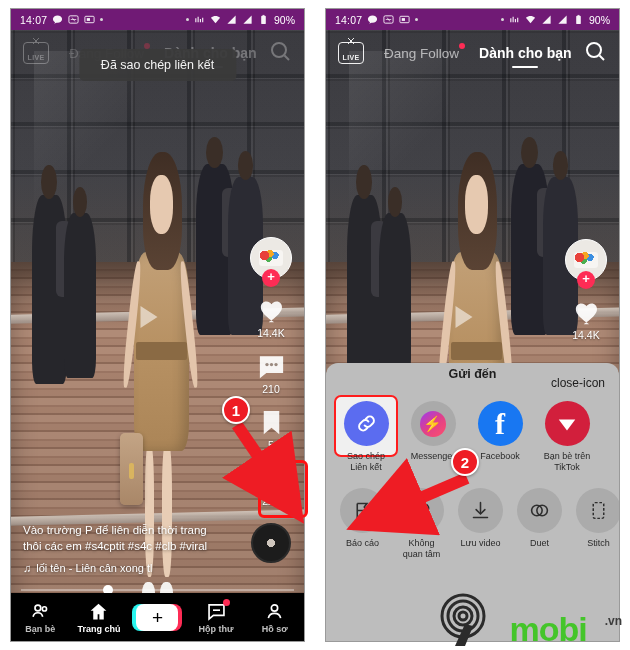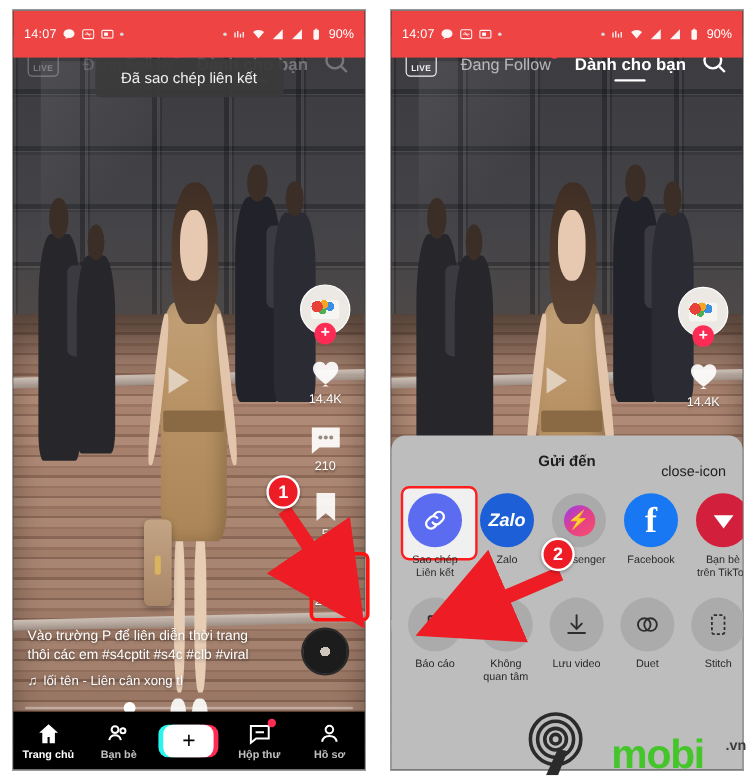--- a/index.html
+++ b/index.html
@@ -18,22 +18,22 @@
     background:#ffffff;
   }
   .screen {
     position:relative; width:100%; height:100%;
     background:#000; overflow:hidden;
     border:1px solid #9a9a9a;
   }
 
   
   .statusbar {
-    position:absolute; top:0; left:0; right:0; height:39px;
-    background:#ef4444; color:#fff;
+    position:absolute; top:0; left:0; right:0; height:21px;
+    background:#701a75; color:#fff;
     display:flex; align-items:center; justify-content:space-between;
     padding:0 9px; font-size:10.5px; z-index:40;
   }
   .sb-left, .sb-right { display:flex; align-items:center; gap:5px; }
   .sb-time { font-size:10.5px; letter-spacing:.2px; }
   .sb-ic { width:11px; height:11px; display:inline-block; opacity:.95; }
   .sb-dot { width:3px; height:3px; border-radius:50%; background:#d8d8d8; }
   .sb-batt { font-size:10.5px; }
 
   
@@ -268,21 +268,21 @@
   .tb-plus::after  { left:4px;  background:#fe2c55; }
   .tb-badge {
     position:absolute; top:-2px; right:26%; width:7px; height:7px;
     border-radius:50%; background:#fe2c55;
   }
 
   
   .sheet {
     position:absolute; left:0; right:0; bottom:0; height:278px; z-index:35;
     background:#bdbdbd; border-radius:12px 12px 0 0;
-    padding-top:10px; color:#1d1d1d;
+    color:#1d1d1d;
   }
   .sheet-head {
     position:relative; text-align:center; font-size:12.5px;
     font-weight:bold; padding:4px 0 10px;
   }
   .sheet-close {
     position:absolute; right:14px; top:12px; font-size:12px;
     line-height:17px; font-weight:300; color:#1d1d1d;
   }
   .sheet-row {
@@ -502,33 +502,33 @@
           <span>♫</span>
           <span>lối tên - Liên cân xong tl</span>
         </div>
       </div>
 
       <div class="progress">
         <div class="progress-knob"></div>
       </div>
 
       <div class="tabbar">
-        <div class="tb-item">
-          <svg viewBox="0 0 24 24" fill="#fff">
-              <path d="M12 3l9 8h-3v10h-5v-6h-2v6H6V11H3z"></path>
-            </svg>
-          <span class="tb-label">Trang chủ</span>
-        </div>
         <div class="tb-item dim">
           <svg viewBox="0 0 24 24" fill="none" stroke="#fff" stroke-width="1.9">
               <circle cx="9" cy="8" r="3.3"></circle>
               <circle cx="16.5" cy="9" r="2.4"></circle>
               <path d="M3.5 18c.6-3.2 2.8-4.6 5.5-4.6s4.9 1.4 5.5 4.6"></path>
             </svg>
           <span class="tb-label">Bạn bè</span>
+        </div>
+        <div class="tb-item">
+          <svg viewBox="0 0 24 24" fill="#fff">
+              <path d="M12 3l9 8h-3v10h-5v-6h-2v6H6V11H3z"></path>
+            </svg>
+          <span class="tb-label">Trang chủ</span>
         </div>
         <div class="tb-item">
           <div class="tb-plus">+</div>
         </div>
         <div class="tb-item dim">
           <svg viewBox="0 0 24 24" fill="none" stroke="#fff" stroke-width="1.9">
               <path d="M3.5 4.5h17v12h-12l-5 4z"></path>
               <path d="M8 10.5h8"></path>
             </svg>
           <span class="tb-badge"></span>
@@ -668,24 +668,20 @@
         <div class="sheet-row apps">
           <div class="si highlight">
             <div class="hl-box"></div>
             <div class="si-circle si-link">
               <svg viewBox="0 0 24 24" fill="none" stroke="#fff" stroke-width="2" stroke-linecap="round">
                   <path d="M10 14a4 4 0 006 .5l2.5-2.5a4.2 4.2 0 00-6-6L11 7.5"></path>
                   <path d="M14 10a4 4 0 00-6-.5L5.5 12a4.2 4.2 0 006 6L13 16.5"></path>
                 </svg>
             </div>
             <span class="si-label">Sao chép Liên kết</span>
-          </div>
-          <div class="si">
-            <div class="si-circle si-zalo">Zalo</div>
-            <span class="si-label">Zalo</span>
           </div>
           <div class="si">
             <div class="si-circle si-search">
               <div class="si-mess-in">
                   <span>⚡</span>
                 </div>
             </div>
             <span class="si-label">Messenger</span>
           </div>
           <div class="si">

